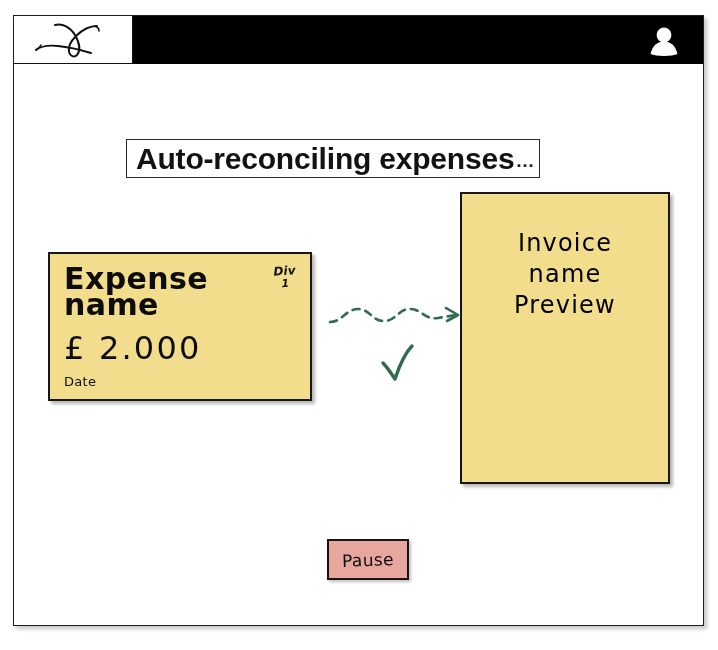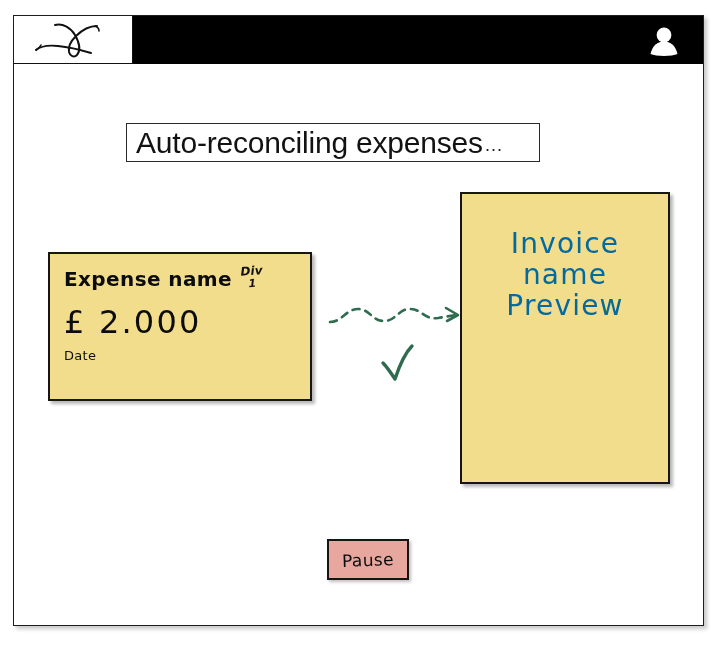--- a/index.html
+++ b/index.html
@@ -71,31 +71,32 @@
     left: 0;
     top: 48px;
     right: 0;
     bottom: 0;
   }
 
   
   #page-title-box {
     position: absolute;
     left: 112px;
-    top: 59px;
+    top: 75px;
     width: 414px;
     height: 39px;
     border: 1.5px solid #2a2a2a;
     background: #ffffff;
     box-sizing: border-box;
     display: flex;
     align-items: center;
     padding-left: 9px;
     overflow: hidden;
     white-space: nowrap;
+    font-weight: bold;
   }
   #page-title-text {
     font-size: 30px;
     line-height: 30px;
     color: #121212;
     letter-spacing: -0.2px;
     font-family: "Liberation Sans", sans-serif;
   }
   #page-title-ellipsis {
     font-size: 19px;
@@ -122,21 +123,21 @@
     height: 149px;
     padding: 12px 14px 0 14px;
   }
   #expense-name-row {
     display: flex;
     align-items: flex-start;
   }
   #expense-name {
     font-family: "DejaVu Sans", sans-serif;
     font-weight: bold;
-    font-size: 20px;
+    font-size: 30px;
     line-height: 26px;
     color: #0c0c0c;
     letter-spacing: 0.4px;
   }
   #expense-division-badge {
     margin-left: 9px;
     margin-top: -1px;
     text-align: center;
     font-family: "DejaVu Sans", sans-serif;
     font-weight: bold;
@@ -177,23 +178,23 @@
     left: 446px;
     top: 128px;
     width: 210px;
     height: 292px;
     padding-top: 34px;
     text-align: center;
   }
   .invoice-preview-line {
     display: block;
     font-family: "DejaVu Sans", sans-serif;
-    font-size: 28px;
+    font-size: 24px;
     line-height: 31px;
-    color: #0369a1;
+    color: #000000;
     letter-spacing: 1.2px;
   }
 
   
   #flow-connector {
     position: absolute;
     left: 312px;
     top: 232px;
     width: 142px;
     height: 40px;

